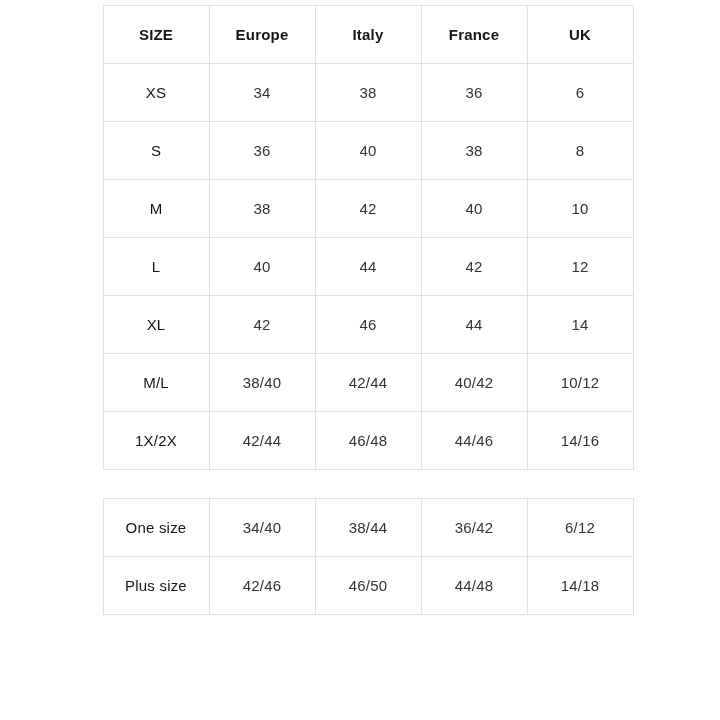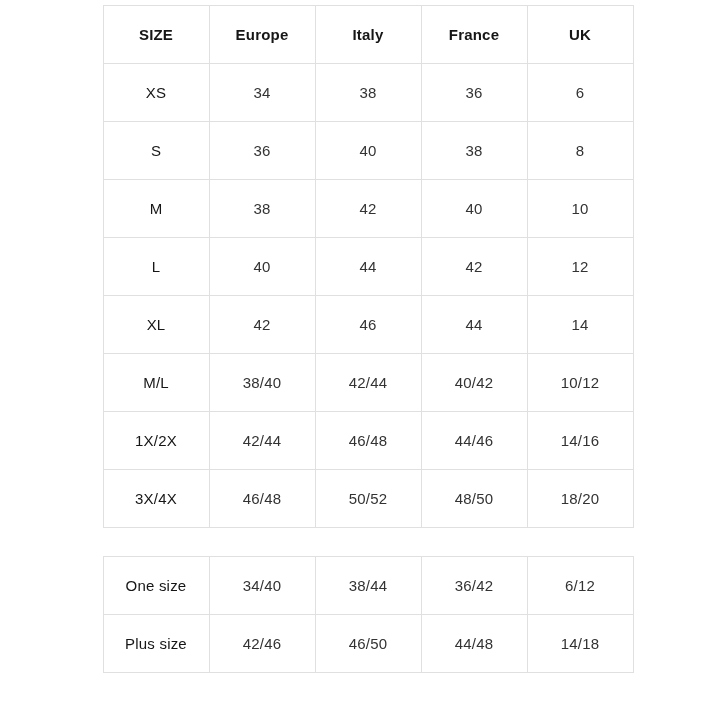--- a/index.html
+++ b/index.html
@@ -127,27 +127,20 @@
         <td>40/42</td>
         <td>10/12</td>
       </tr>
       <tr>
         <td class="row-label">1X/2X</td>
         <td>42/44</td>
         <td>46/48</td>
         <td>44/46</td>
         <td>14/16</td>
       </tr>
-      <tr>
-        <td class="row-label">3X/4X</td>
-        <td>46/48</td>
-        <td>50/52</td>
-        <td>48/50</td>
-        <td>18/20</td>
-      </tr>
     </tbody>
   </table>
 
   <table class="size-table secondary">
     <colgroup>
       <col class="c-size">
         <col class="c-eu">
         <col class="c-it">
         <col class="c-fr">
         <col class="c-uk">

